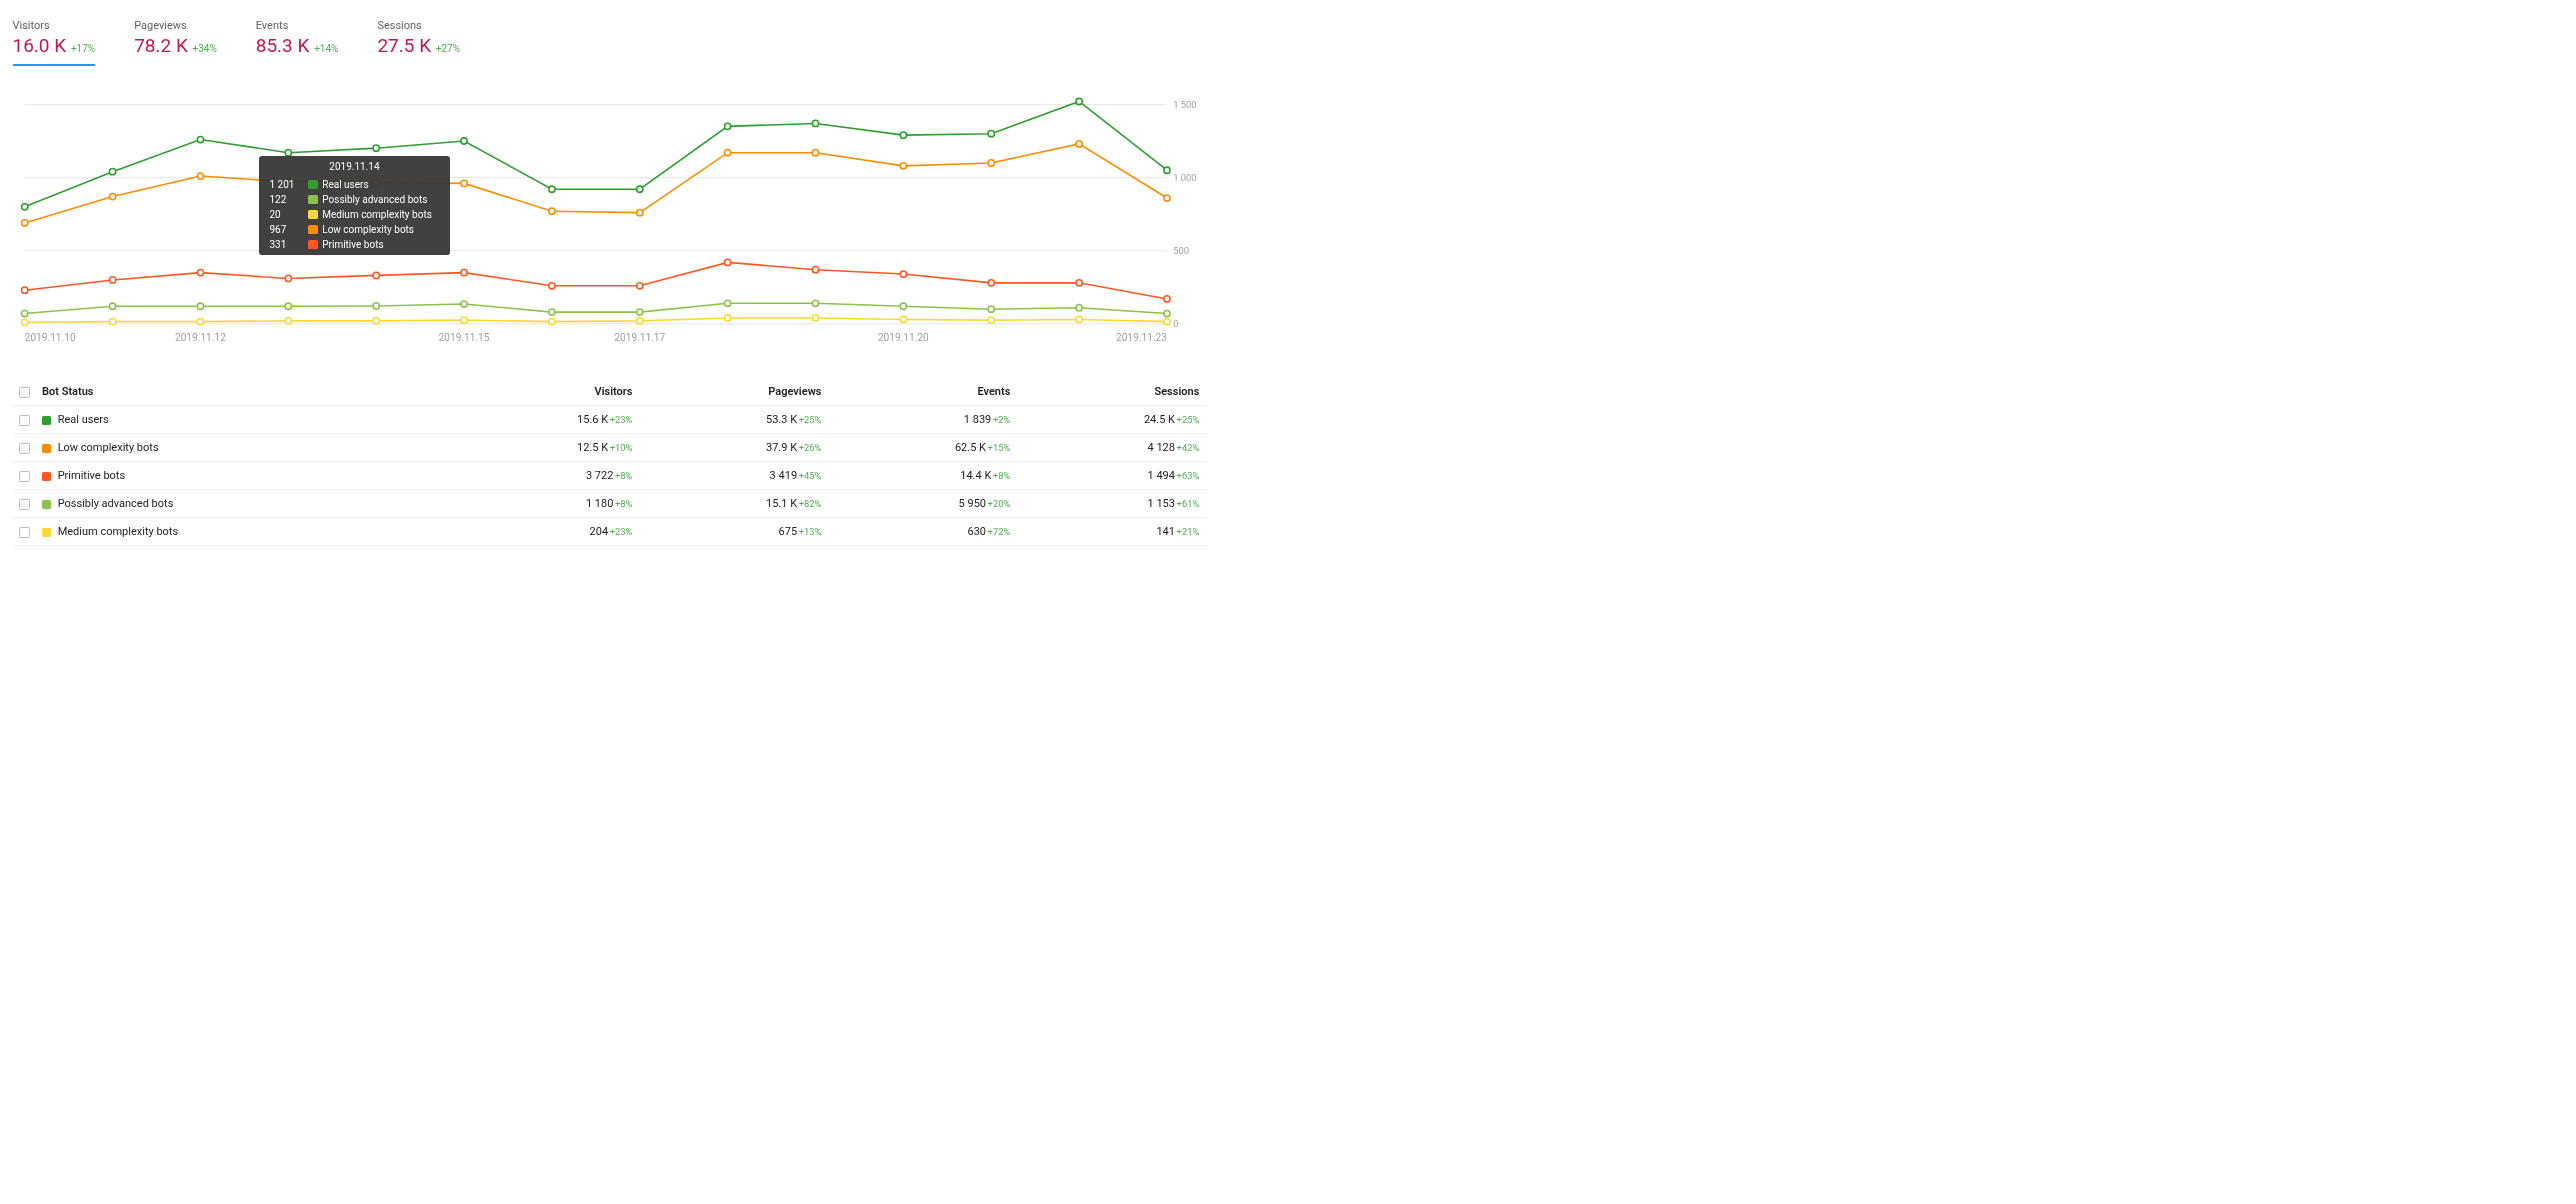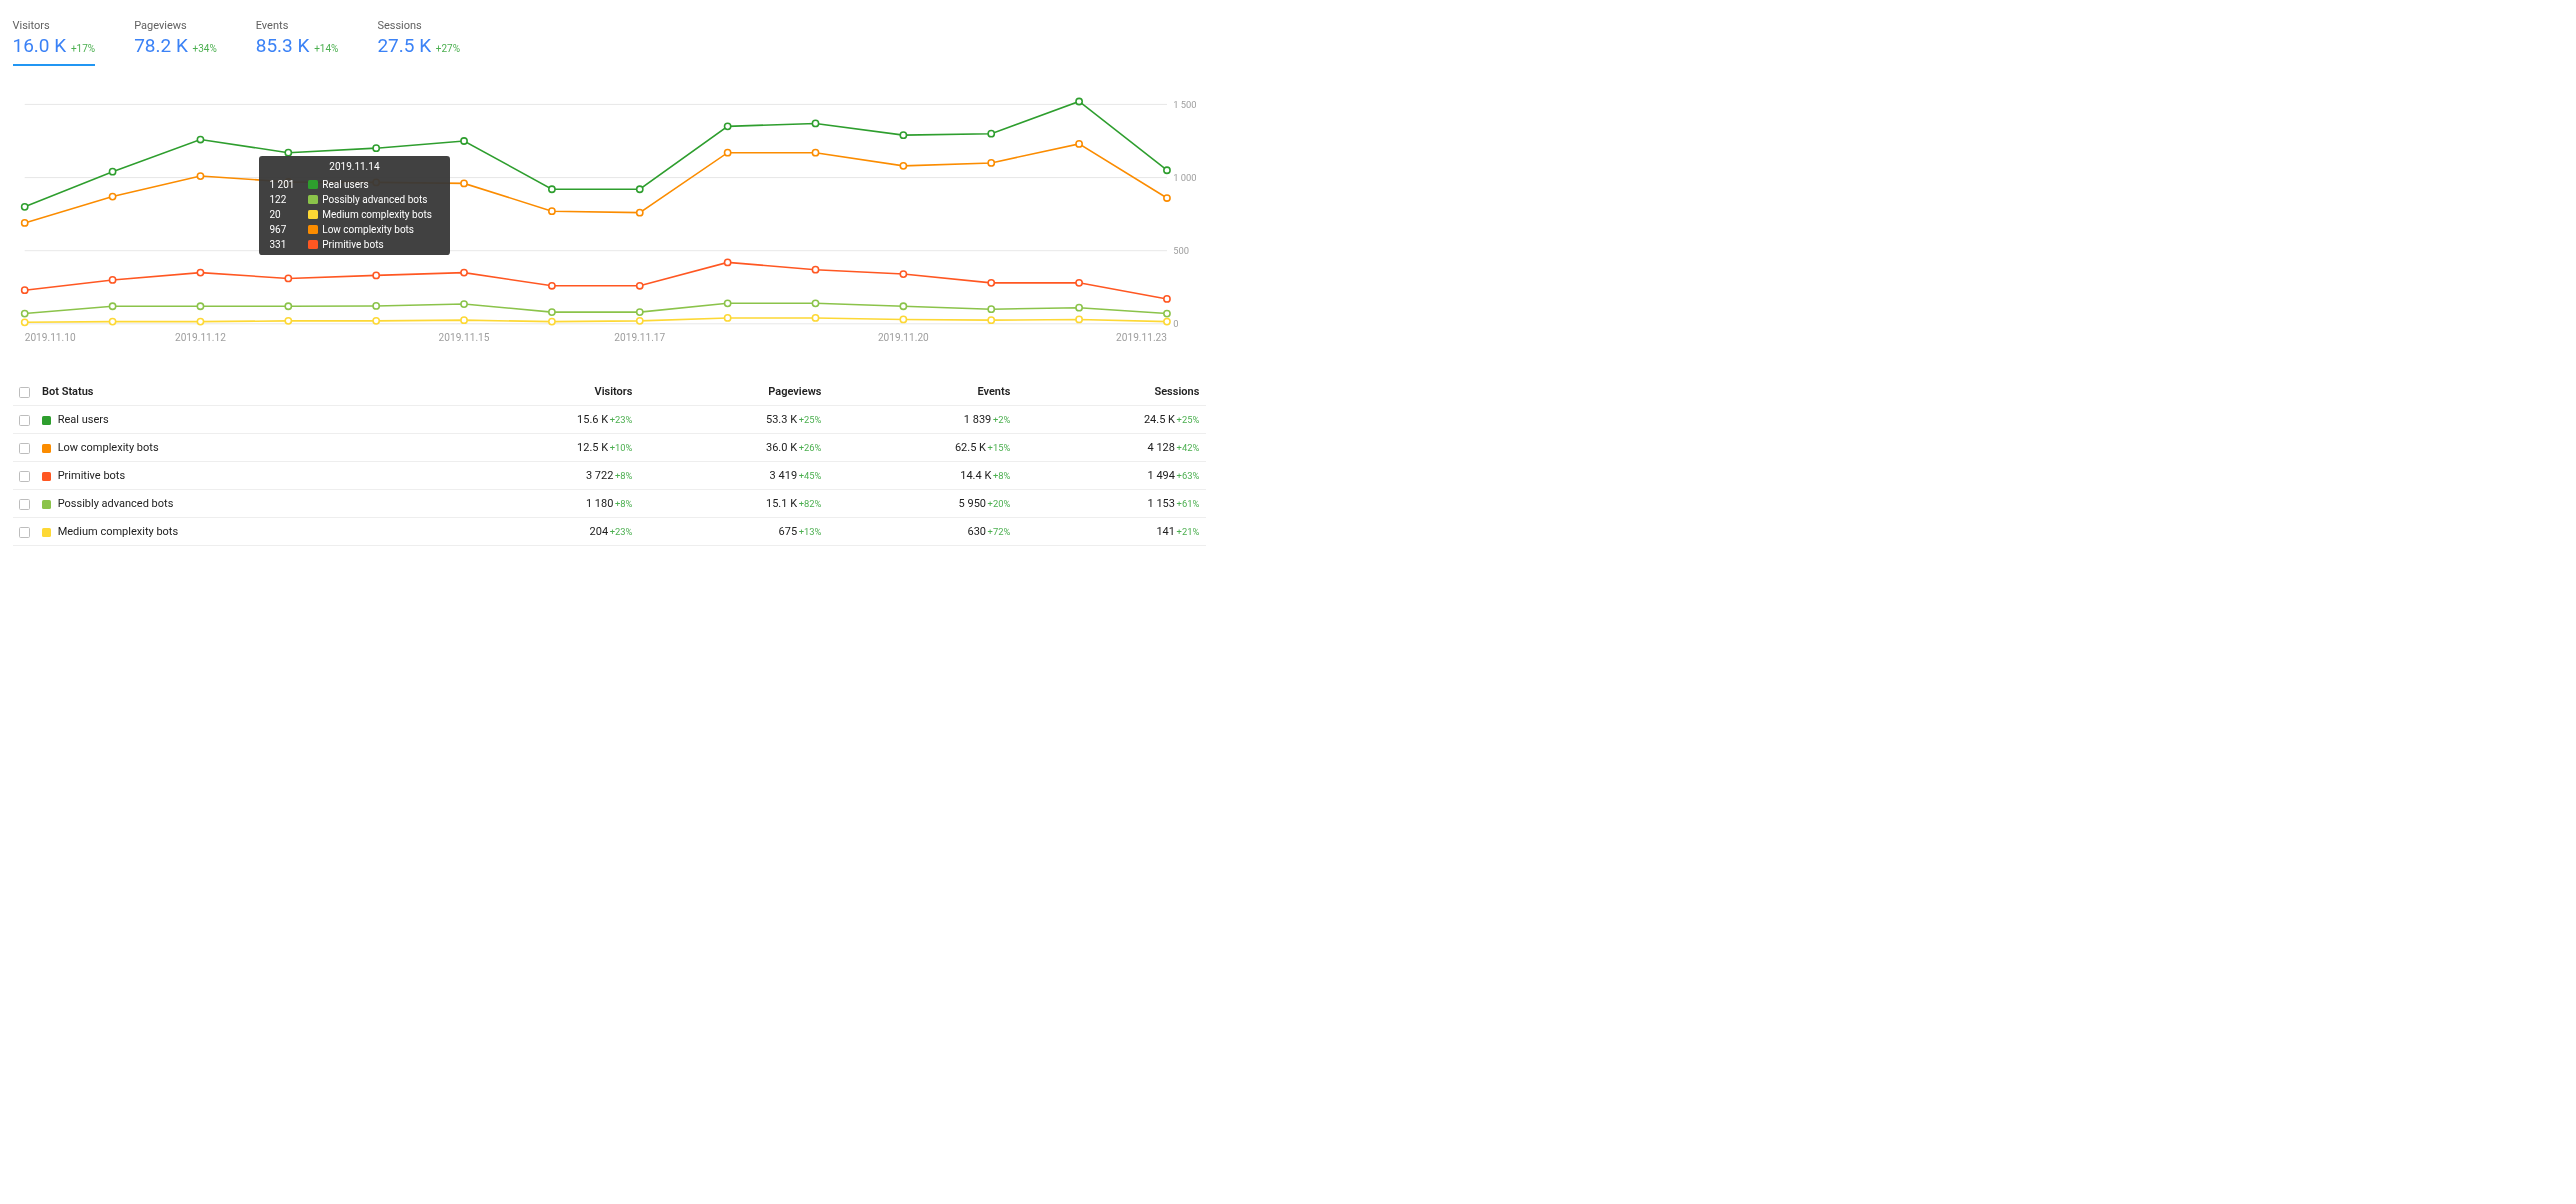--- a/index.html
+++ b/index.html
@@ -6,21 +6,21 @@
   html, body { margin: 0; padding: 0; font-family: -apple-system, BlinkMacSystemFont, "Segoe UI", Roboto, "Helvetica Neue", Arial, sans-serif; color: #212121; background: #fff; }
 
   .wrap { width: 1218px; padding: 19px 12.5px 12.5px 12.5px; }
 
   
   .tabs { display: flex; gap: 39px; }
   .tab { cursor: pointer; padding-bottom: 7.8px; }
   .tab.active { border-bottom: 2.3px solid #2196f3; }
   .tab .label { font-size: 11px; color: #616161; margin-bottom: 1.6px; }
   .tab .value-row { display: flex; align-items: baseline; gap: 4.7px; }
-  .tab .value { font-size: 19px; color: #3b82f6; text-align: center; }
+  .tab .value { font-size: 19px; color: #be185d; text-align: center; }
   .tab .delta { font-size: 10px; color: #4caf50; }
 
   
   .chart-area { position: relative; height: 273px; margin-top: 15.6px; }
   .chart-area svg { width: 100%; height: 100%; display: block; }
   .grid-line { stroke: #e0e0e0; stroke-width: 1; }
   .y-tick-text { font-size: 12px; fill: #9e9e9e; text-anchor: start; }
   .x-tick-text { font-size: 13px; fill: #9e9e9e; text-anchor: middle; }
   .series-line { fill: none; stroke-width: 2; }
   .series-point { fill: #fff; stroke-width: 2; r:4; }
@@ -219,21 +219,21 @@
           <td><span class="row-swatch" style="background:#2e9e2e"></span><span>Real users</span></td>
           <td class="num"><span>15.6 K</span><span class="cell-delta">+23%</span></td>
           <td class="num"><span>53.3 K</span><span class="cell-delta">+25%</span></td>
           <td class="num"><span>1 839</span><span class="cell-delta">+2%</span></td>
           <td class="num"><span>24.5 K</span><span class="cell-delta">+25%</span></td>
         </tr>
         <tr>
           <td><span class="chk"></span></td>
           <td><span class="row-swatch" style="background:#fb8c00"></span><span>Low complexity bots</span></td>
           <td class="num"><span>12.5 K</span><span class="cell-delta">+10%</span></td>
-          <td class="num"><span>36.0 K</span><span class="cell-delta">+26%</span></td>
+          <td class="num"><span>37.9 K</span><span class="cell-delta">+26%</span></td>
           <td class="num"><span>62.5 K</span><span class="cell-delta">+15%</span></td>
           <td class="num"><span>4 128</span><span class="cell-delta">+42%</span></td>
         </tr>
         <tr>
           <td><span class="chk"></span></td>
           <td><span class="row-swatch" style="background:#ff5722"></span><span>Primitive bots</span></td>
           <td class="num"><span>3 722</span><span class="cell-delta">+8%</span></td>
           <td class="num"><span>3 419</span><span class="cell-delta">+45%</span></td>
           <td class="num"><span>14.4 K</span><span class="cell-delta">+8%</span></td>
           <td class="num"><span>1 494</span><span class="cell-delta">+63%</span></td>

